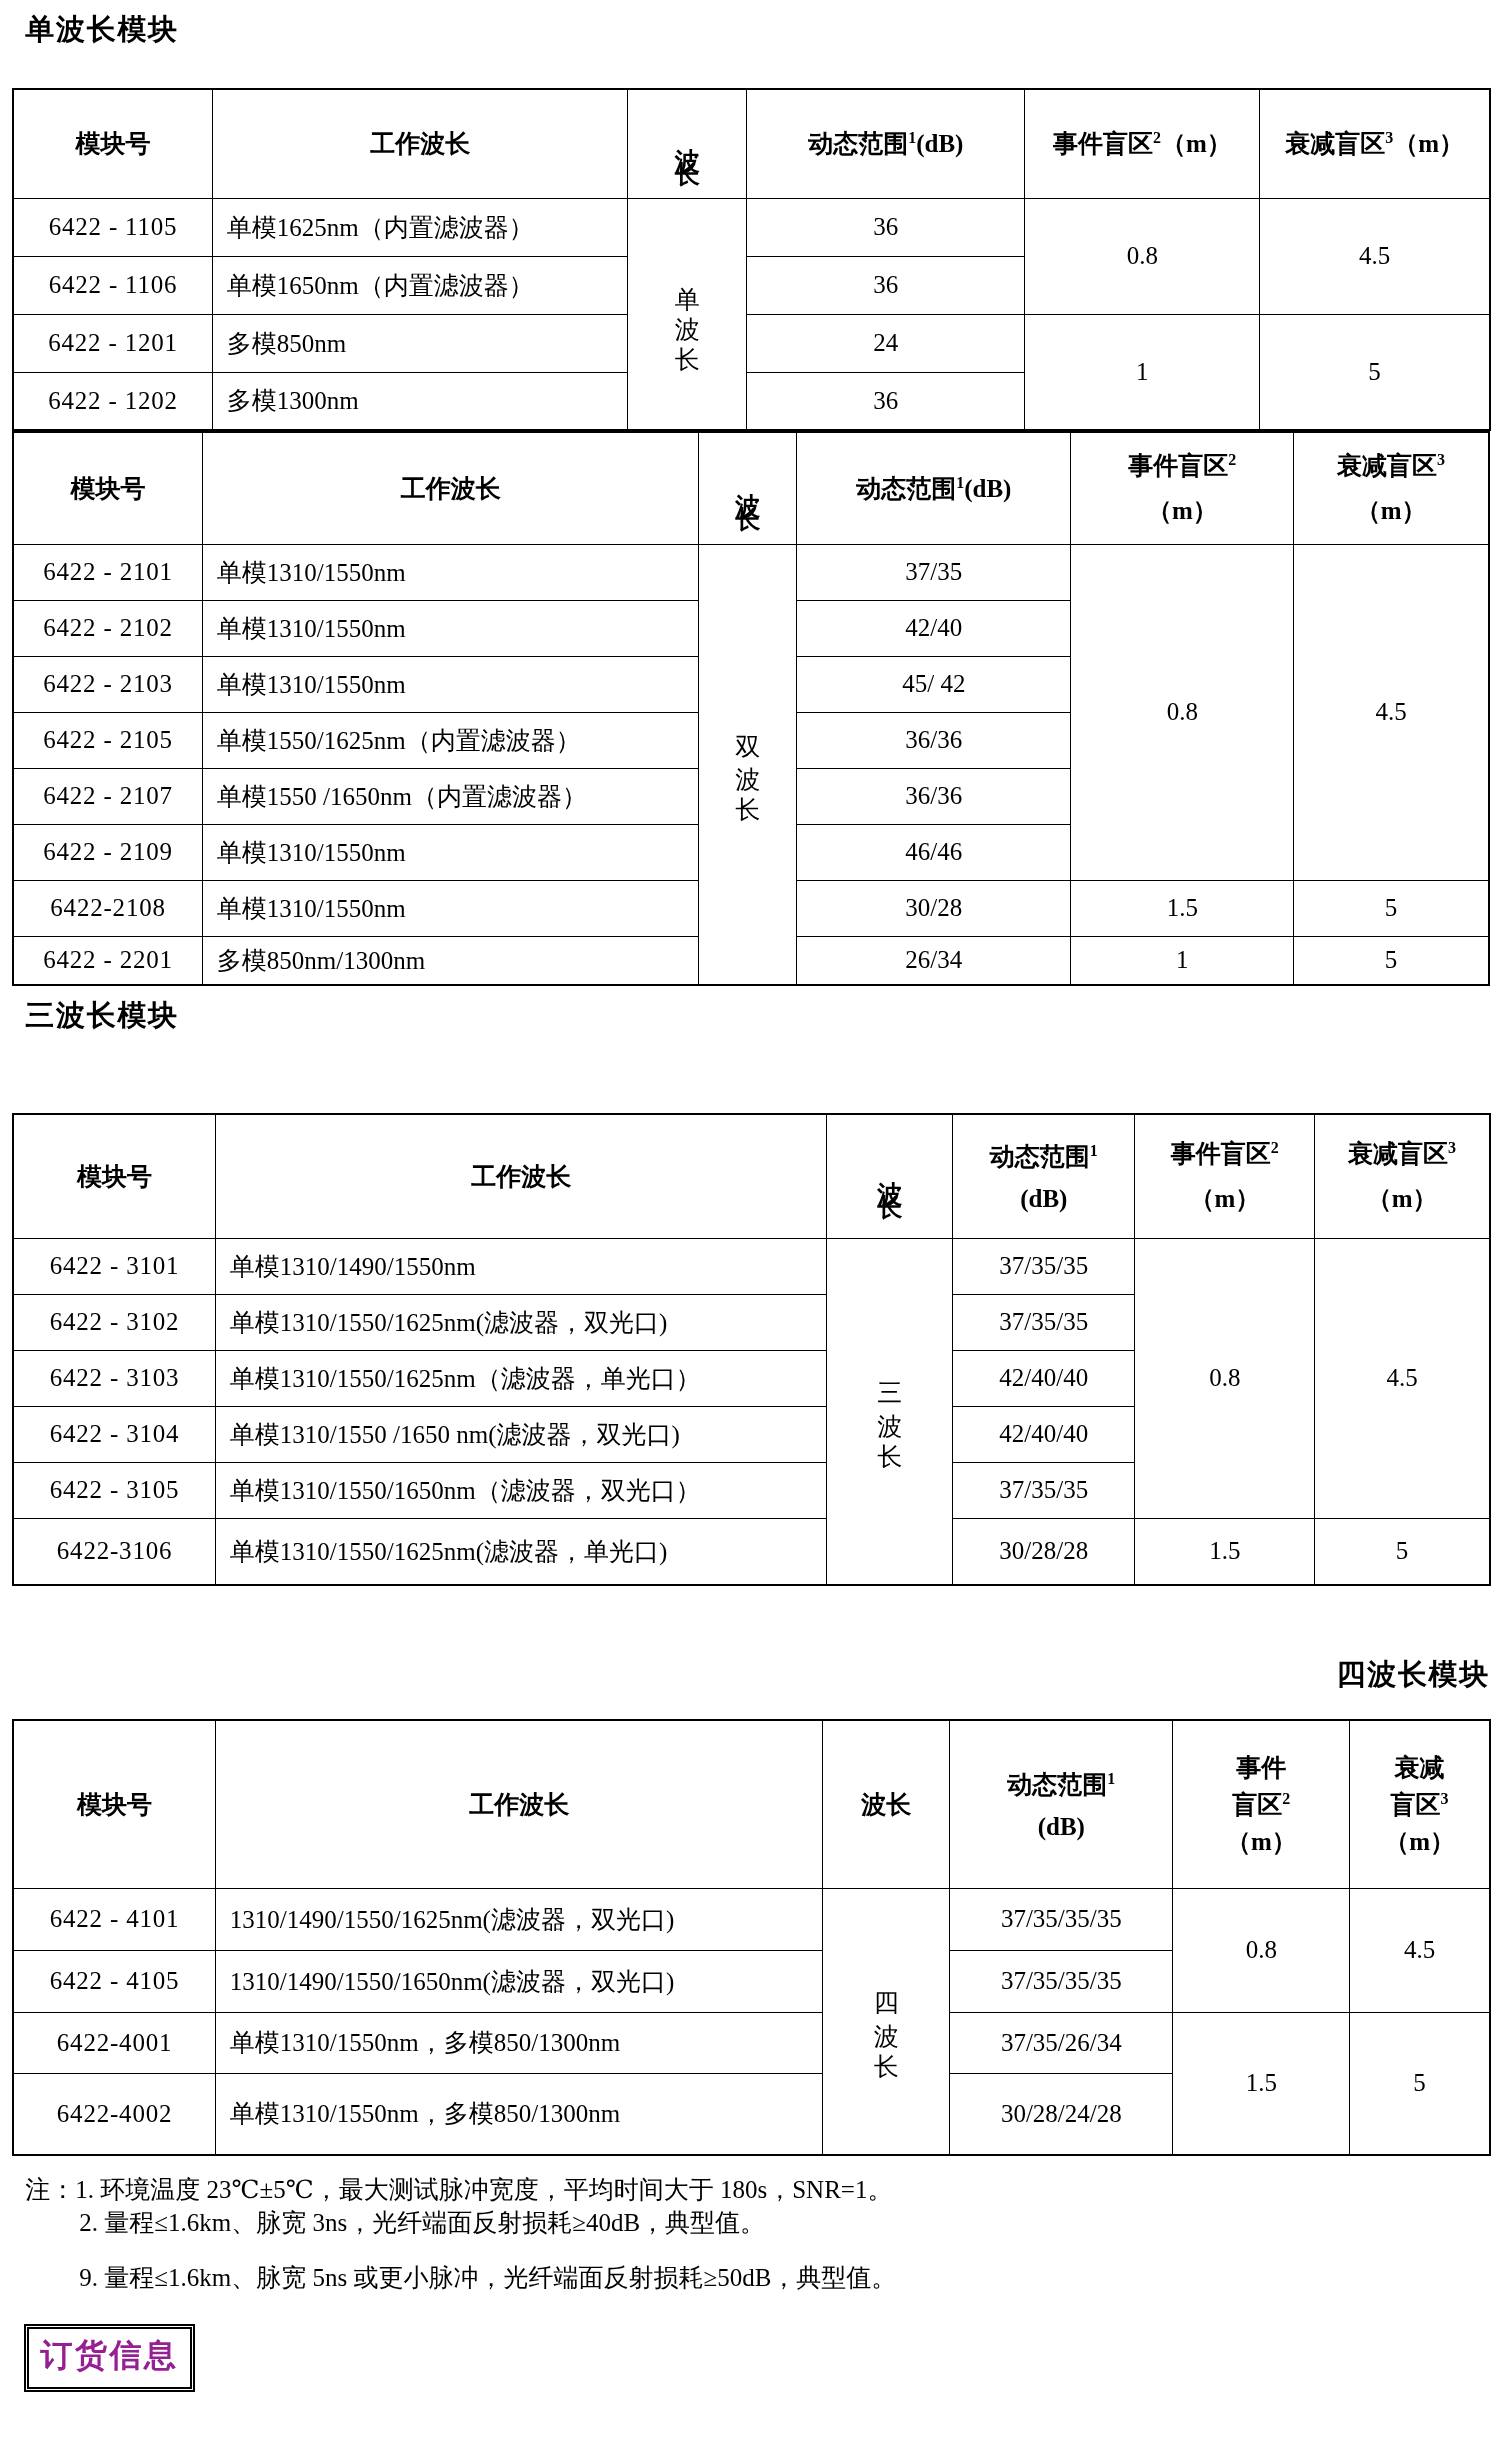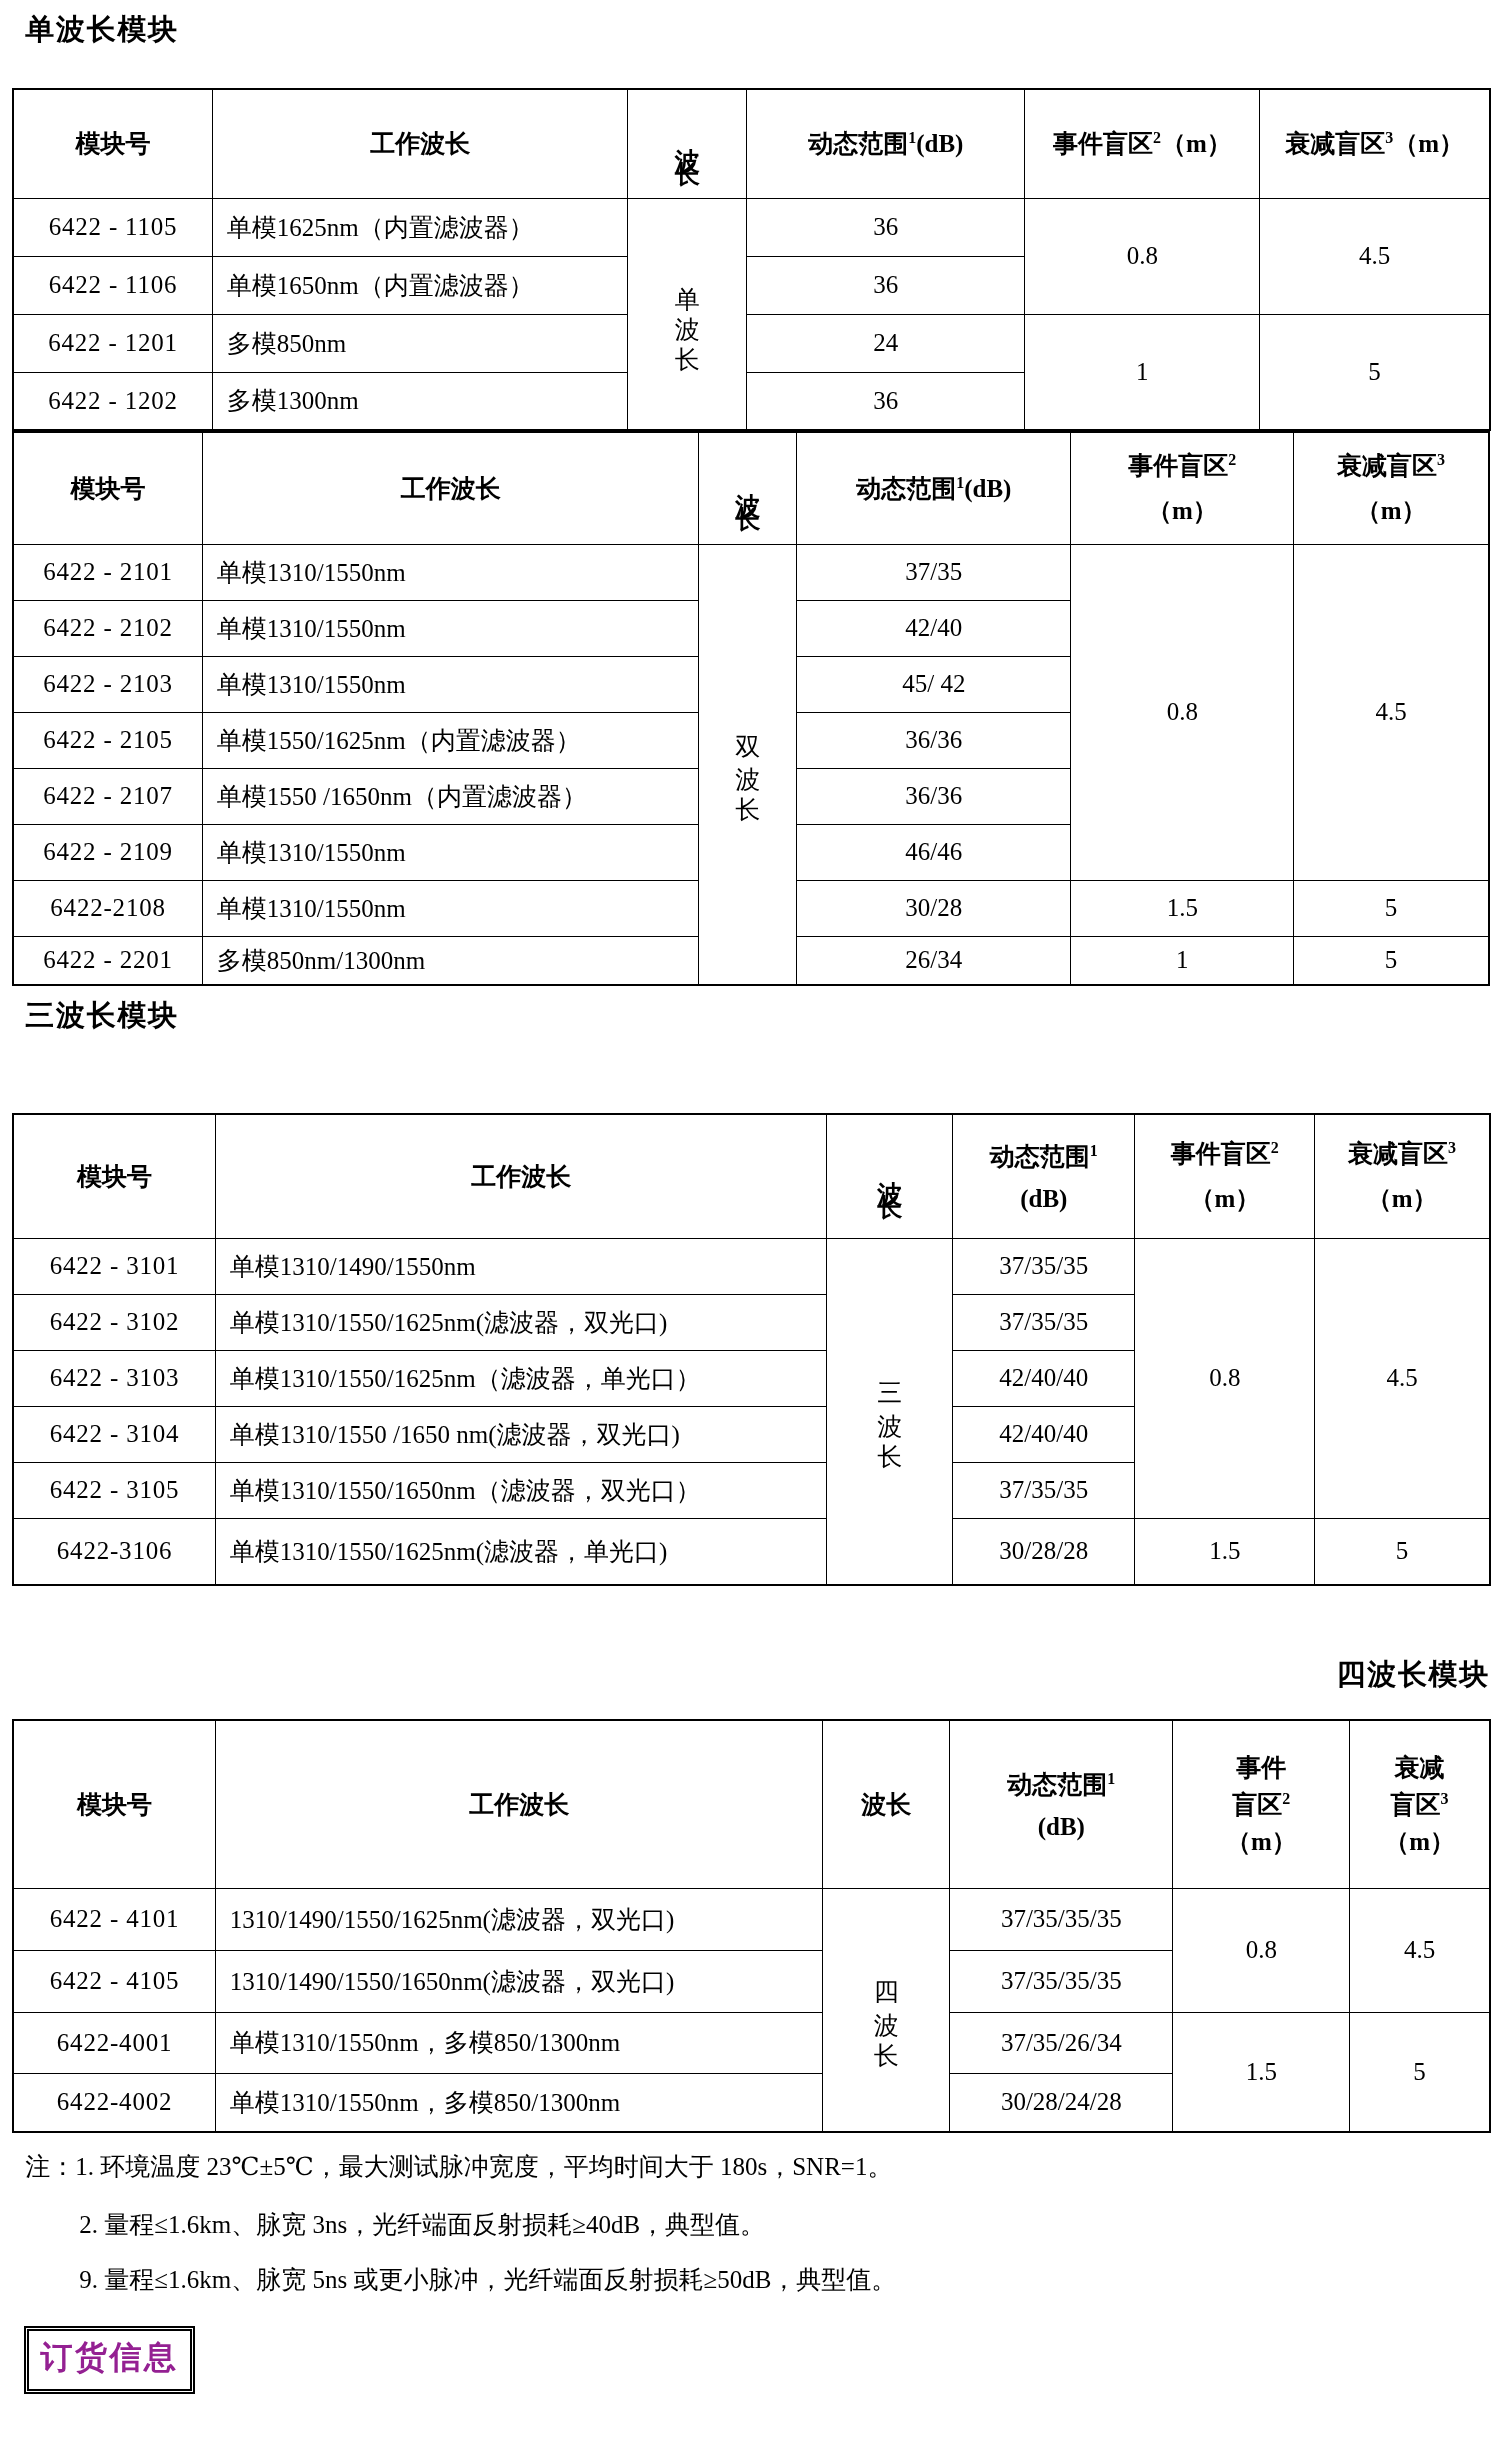--- a/index.html
+++ b/index.html
@@ -35,21 +35,21 @@
   .vband{
     writing-mode:vertical-rl;text-orientation:upright;
     letter-spacing:30px;line-height:1;display:inline-block;
   }
   .vhead{
     writing-mode:vertical-rl;text-orientation:upright;
     letter-spacing:13.5px;line-height:1;display:inline-block;font-weight:700;
   }
 
   .notes{margin:17px 0 0 13.5px;font-size:25px;}
-  .note-first{margin-bottom:25px;}
+  .note-first{}
   .note-indent{margin:0 0 22px 54px;}
 
   .order-badge{
     display:inline-block;border:5.9px double #000;
     padding:5px 11.8px 8.4px;margin:8.4px 0 11.8px 11.8px;background:#fff;
   }
   .order-badge-text{
     color:#942092;font-size:32px;font-weight:700;letter-spacing:2.5px;
   }
 </style>
@@ -286,21 +286,21 @@
         <td class="work">1310/1490/1550/1650nm(滤波器，双光口)</td>
         <td>37/35/35/35</td>
       </tr>
       <tr style="height:61px">
         <td class="module">6422-4001</td>
         <td class="work">单模1310/1550nm，多模850/1300nm</td>
         <td>37/35/26/34</td>
         <td rowspan="2">1.5</td>
         <td rowspan="2">5</td>
       </tr>
-      <tr style="height:59px">
+      <tr style="height:82px">
         <td class="module">6422-4002</td>
         <td class="work">单模1310/1550nm，多模850/1300nm</td>
         <td>30/28/24/28</td>
       </tr>
     </tbody>
   </table>
 
   
   <div class="notes">
     <div class="note-first"><span>注：</span><span>1. 环境温度 23℃±5℃，最大测试脉冲宽度，平均时间大于 180s，SNR=1。</span></div>

